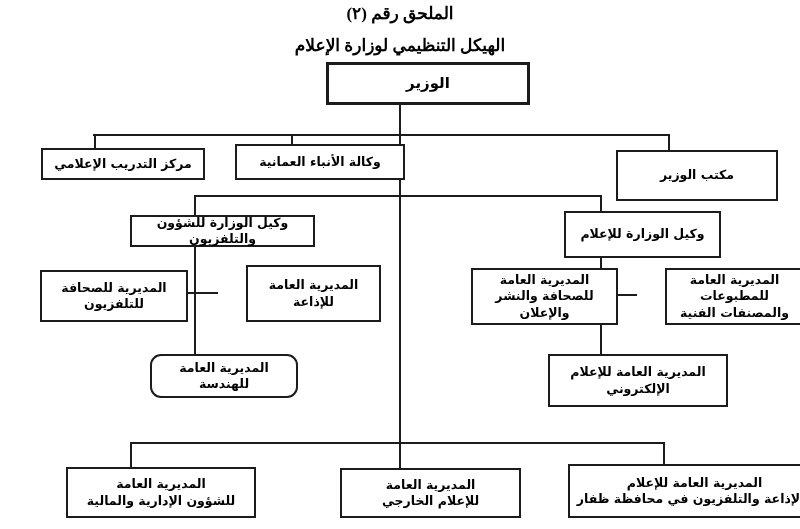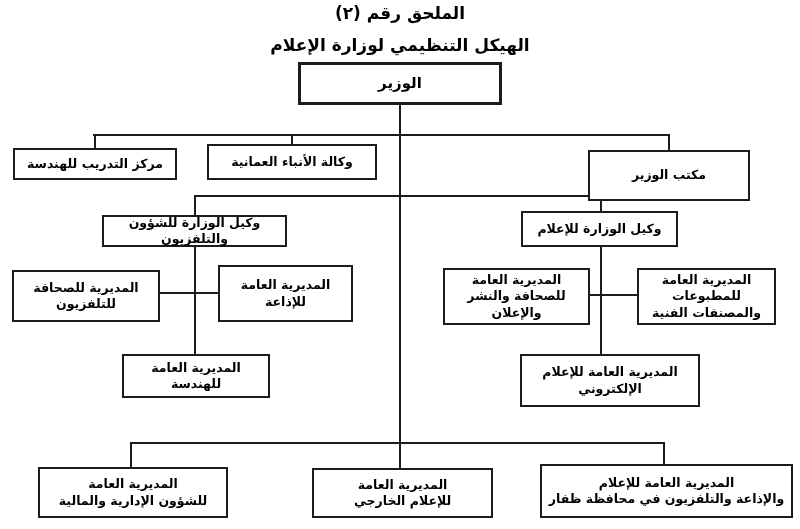--- a/index.html
+++ b/index.html
@@ -3,46 +3,46 @@
 <meta charset="utf-8">
 <style>
   html,body { margin:0; padding:0; background:#ffffff; }
   .canvas {
     position:relative; width:800px; height:529px; background:#ffffff;
     font-family:"DejaVu Sans","Liberation Sans",sans-serif;
     overflow:hidden;
   }
   .ttl {
     position:absolute; left:0; width:800px; text-align:center;
-    font-weight:bold; color:#000; direction:rtl; letter-spacing:0;
+    font-weight:bold; color:#000; direction:rtl; letter-spacing:0;font-family:Liberation Serif, serif;
   }
   #title    { top:3px;  font-size:17px; }
   #subtitle { top:35px; font-size:17px; }
   .box {
     position:absolute; box-sizing:border-box; background:#fff;
     border:2px solid #1c1c1c; display:flex; align-items:center; justify-content:center;
     text-align:center; direction:rtl; color:#000; font-weight:bold;
-    font-size:12.5px; line-height:1.32;
+    font-size:12.5px; line-height:1.32;margin-left:28px;
   }
   .box .lbl { white-space:pre-line; padding:1px 3px; }
   #b-minister { border-width:3px; font-size:15px; }
   .line { position:absolute; background:#1c1c1c; }
 
   
   #b-minister  { left:298px; top:62px;  width:204px; height:43px; }
   #b-training  { left:13px;  top:148px; width:164px; height:32px; }
   #b-news      { left:207px; top:144px; width:170px; height:36px; }
   #b-office    { left:588px; top:150px; width:162px; height:51px; }
   #b-dep-rtv   { left:102px; top:215px; width:185px; height:32px; }
-  #b-dep-info  { left:521px; top:211px; width:157px; height:36px; }
+  #b-dep-info  { left:536px; top:211px; width:157px; height:47px; }
   #b-tv        { left:12px;  top:270px; width:148px; height:52px; }
   #b-radio     { left:218px; top:265px; width:135px; height:57px; }
   #b-press     { left:443px; top:268px; width:147px; height:57px; }
   #b-pubs      { left:637px; top:268px; width:139px; height:57px; }
-  #b-eng       { left:122px; top:354px; width:148px; height:44px; }
+  #b-eng       { left:122px; top:354px; width:148px; height:44px;border-radius:11px; }
   #b-emedia    { left:520px; top:354px; width:180px; height:53px; }
   #b-admin     { left:38px;  top:467px; width:190px; height:51px; }
   #b-foreign   { left:312px; top:468px; width:181px; height:50px; }
   #b-dhofar    { left:540px; top:464px; width:253px; height:54px; }
 </style>
 </head>
 <body>
 
 <div class="canvas">
 
@@ -62,21 +62,21 @@
   <div class="line" style="left:600px; top:247px; width:2px; height:107px;"></div>
   <div class="line" style="left:590px; top:294px; width:47px; height:2px;"></div>
   <div class="line" style="left:130px; top:442px; width:535px; height:2px;"></div>
   <div class="line" style="left:130px; top:442px; width:2px; height:25px;"></div>
   <div class="line" style="left:663px; top:442px; width:2px; height:22px;"></div>
 
   <div class="box" id="b-minister">
     <span class="lbl">الوزير</span>
   </div>
   <div class="box" id="b-training">
-    <span class="lbl">مركز التدريب للهندسة</span>
+    <span class="lbl">مركز التدريب الإعلامي</span>
   </div>
   <div class="box" id="b-news">
     <span class="lbl">وكالة الأنباء العمانية</span>
   </div>
   <div class="box" id="b-office">
     <span class="lbl">مكتب الوزير</span>
   </div>
   <div class="box" id="b-dep-rtv">
     <span class="lbl">وكيل الوزارة للشؤون والتلفزيون</span>
   </div>

